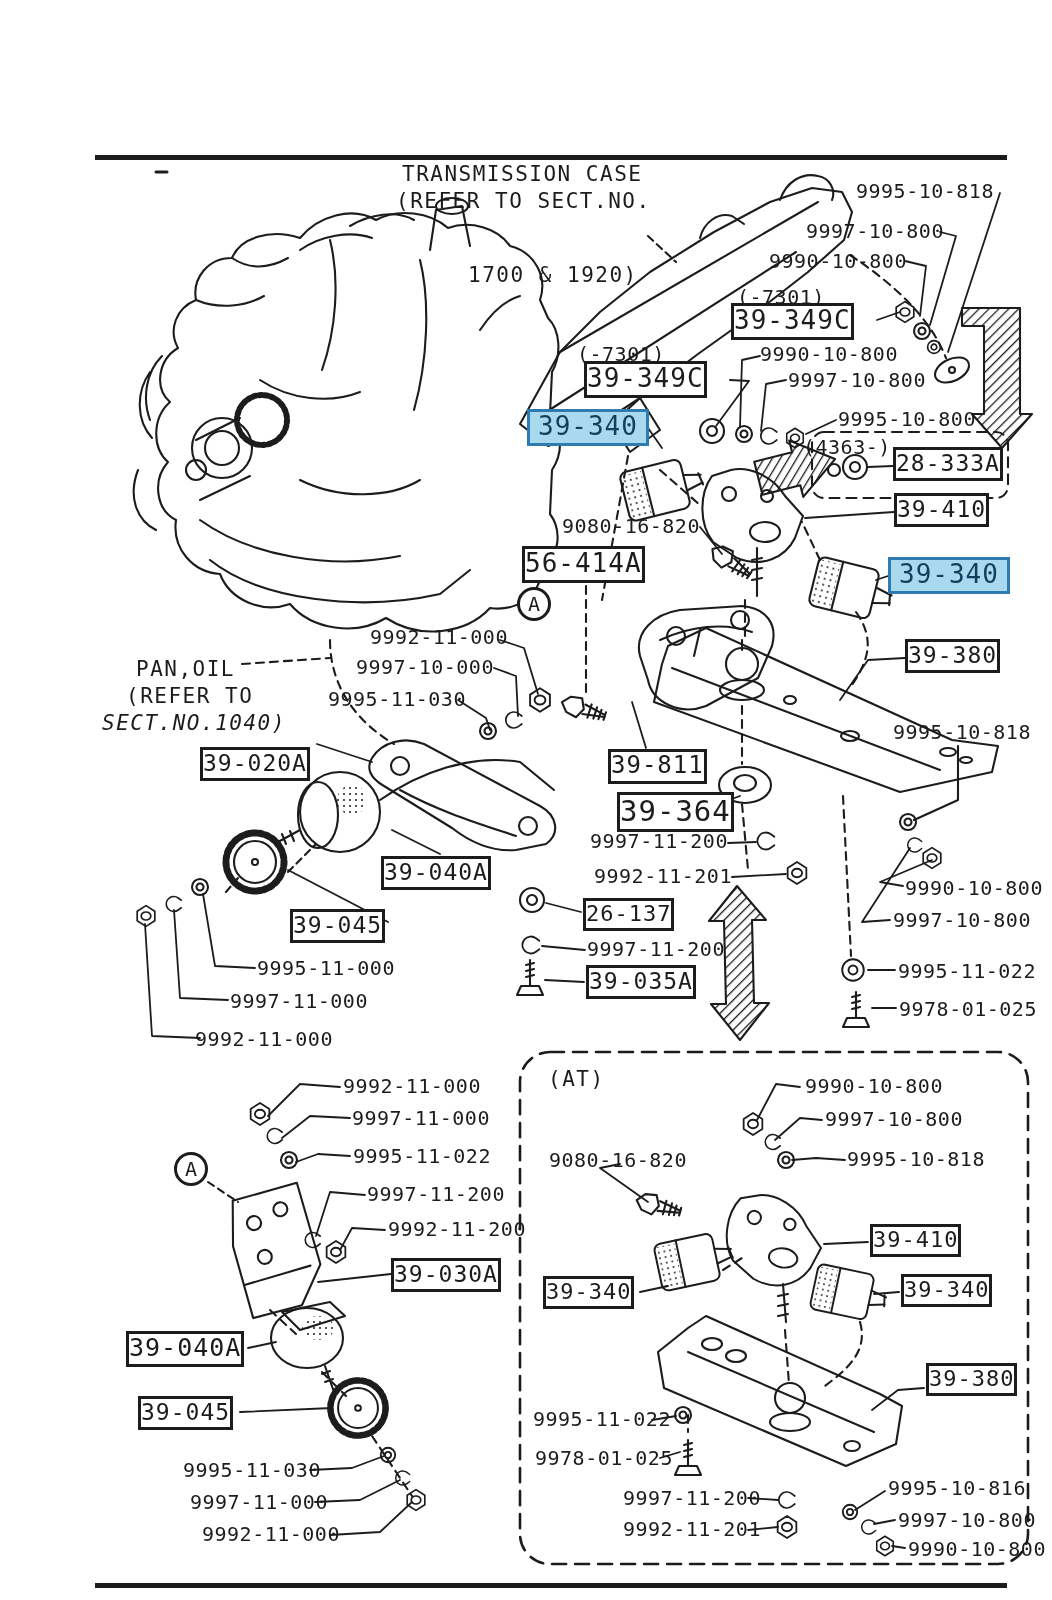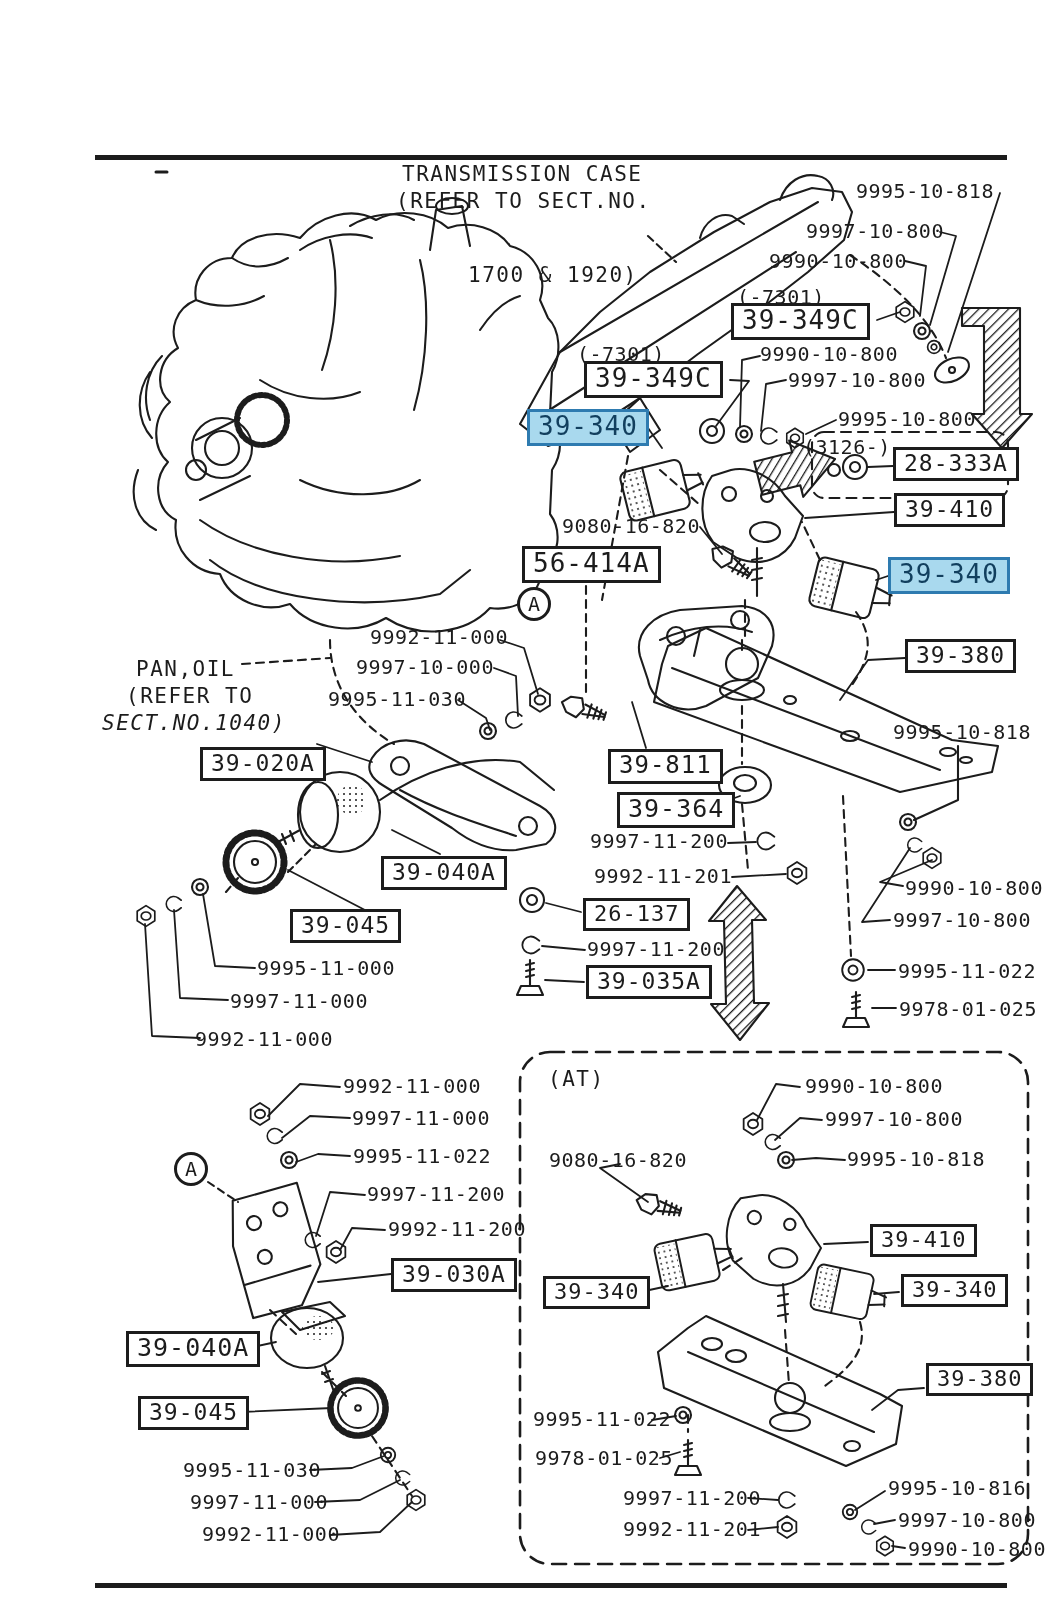--- a/index.html
+++ b/index.html
@@ -3,21 +3,21 @@
 <meta charset="utf-8">
 <style>
   :root{ --ink:#1c1c1c; --paper:#ffffff; --hlf:#a9d9ee; --hlb:#2e7bb0; --hlt:#123f5e; }
   html,body{margin:0;padding:0;background:#e8e8e8;}
   #page{position:relative;width:1052px;height:1600px;background:var(--paper);overflow:hidden;
         font-family:"DejaVu Sans Mono",monospace;color:var(--ink);}
   #art{position:absolute;left:0;top:0;width:1052px;height:1600px;}
   .lbl{position:absolute;white-space:pre;line-height:1.05;}
   .plain{font-size:20px;letter-spacing:0.5px;}
   .note{font-size:21px;letter-spacing:1.5px;}
-  .boxed{border:3px solid var(--ink);background:var(--paper);padding:1px 8px 3px;letter-spacing:1px;}
+  .boxed{border:3px solid var(--ink);background:var(--paper);padding:1px 0 3px;letter-spacing:1px;}
   .highlight{border:3px solid var(--hlb);background:var(--hlf);color:var(--hlt);padding:1px 8px 3px;letter-spacing:1px;}
   .circleA{border:3px solid var(--ink);border-radius:50%;width:28px;height:28px;display:flex;
            align-items:center;justify-content:center;font-size:20px;background:var(--paper);}
   .rule{position:absolute;left:95px;width:912px;background:var(--ink);}
 </style>
 </head>
 <body>
 
 <div id="page">
 
@@ -340,33 +340,33 @@
       <div class="lbl plain" style="left: 806px; top: 221px;">9997-10-800</div>
       <div class="lbl plain" style="left: 769px; top: 251px;">9990-10-800</div>
       <div class="lbl plain" style="left: 737px; top: 287px;">(-7301)</div>
       <div class="lbl boxed" style="left: 731px; top: 303px; font-size: 26px;">39-349C</div>
       <div class="lbl plain" style="left: 760px; top: 344px;">9990-10-800</div>
       <div class="lbl plain" style="left: 788px; top: 370px;">9997-10-800</div>
       <div class="lbl plain" style="left: 577px; top: 344px;">(-7301)</div>
       <div class="lbl boxed" style="left: 584px; top: 361px; font-size: 26px;">39-349C</div>
       <div class="lbl highlight" style="left: 527px; top: 409px; font-size: 26px;">39-340</div>
       <div class="lbl plain" style="left: 838px; top: 409px;">9995-10-800</div>
-      <div class="lbl plain" style="left: 803px; top: 437px;">(3126-)</div>
+      <div class="lbl plain" style="left: 803px; top: 437px;">(4363-)</div>
       <div class="lbl boxed" style="left: 893px; top: 447px; font-size: 23px;">28-333A</div>
       <div class="lbl boxed" style="left: 894px; top: 493px; font-size: 23px;">39-410</div>
       <div class="lbl plain" style="left: 562px; top: 516px;">9080-16-820</div>
       <div class="lbl boxed" style="left: 522px; top: 546px; font-size: 26px;">56-414A</div>
       <div class="lbl highlight" style="left: 888px; top: 557px; font-size: 26px;">39-340</div>
       <div class="lbl boxed" style="left: 905px; top: 639px; font-size: 23px;">39-380</div>
       <div class="lbl plain" style="left: 370px; top: 627px;">9992-11-000</div>
       <div class="lbl plain" style="left: 356px; top: 657px;">9997-10-000</div>
       <div class="lbl plain" style="left: 328px; top: 689px;">9995-11-030</div>
       <div class="lbl boxed" style="left: 200px; top: 747px; font-size: 23px;">39-020A</div>
       <div class="lbl boxed" style="left: 608px; top: 749px; font-size: 24px;">39-811</div>
-      <div class="lbl boxed" style="left: 617px; top: 792px; font-size: 25px;">39-364</div>
+      <div class="lbl boxed" style="left: 617px; top: 792px; font-size: 29px;">39-364</div>
       <div class="lbl plain" style="left: 893px; top: 722px;">9995-10-818</div>
       <div class="lbl plain" style="left: 590px; top: 831px;">9997-11-200</div>
       <div class="lbl plain" style="left: 594px; top: 866px;">9992-11-201</div>
       <div class="lbl boxed" style="left: 381px; top: 856px; font-size: 23px;">39-040A</div>
       <div class="lbl boxed" style="left: 583px; top: 898px; font-size: 22px;">26-137</div>
       <div class="lbl boxed" style="left: 290px; top: 909px; font-size: 23px;">39-045</div>
       <div class="lbl plain" style="left: 587px; top: 939px;">9997-11-200</div>
       <div class="lbl plain" style="left: 257px; top: 958px;">9995-11-000</div>
       <div class="lbl boxed" style="left: 586px; top: 965px; font-size: 23px;">39-035A</div>
       <div class="lbl plain" style="left: 905px; top: 878px;">9990-10-800</div>

